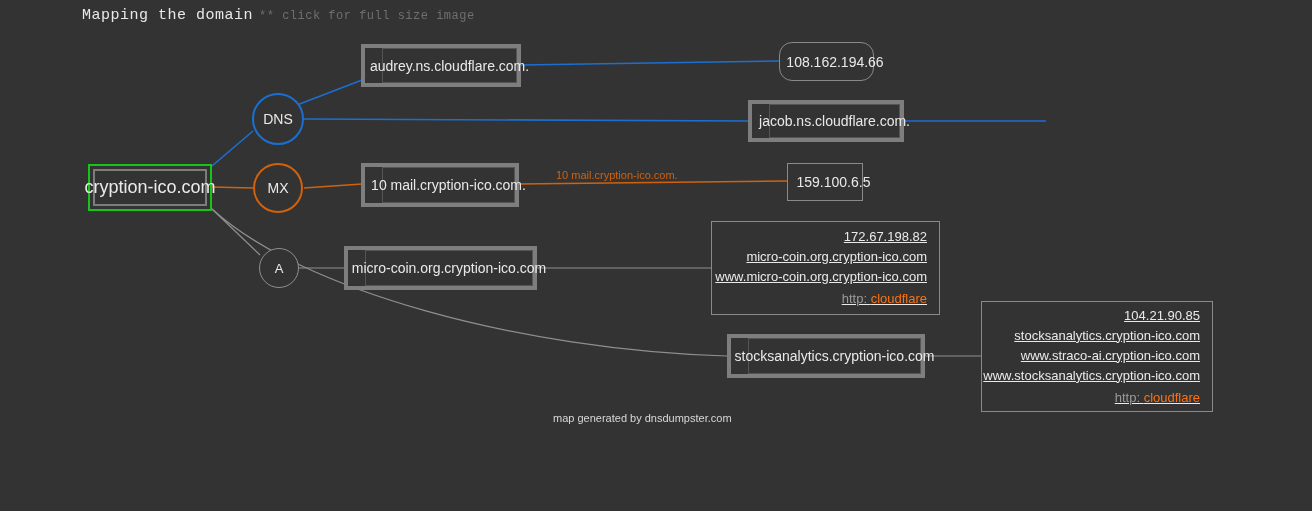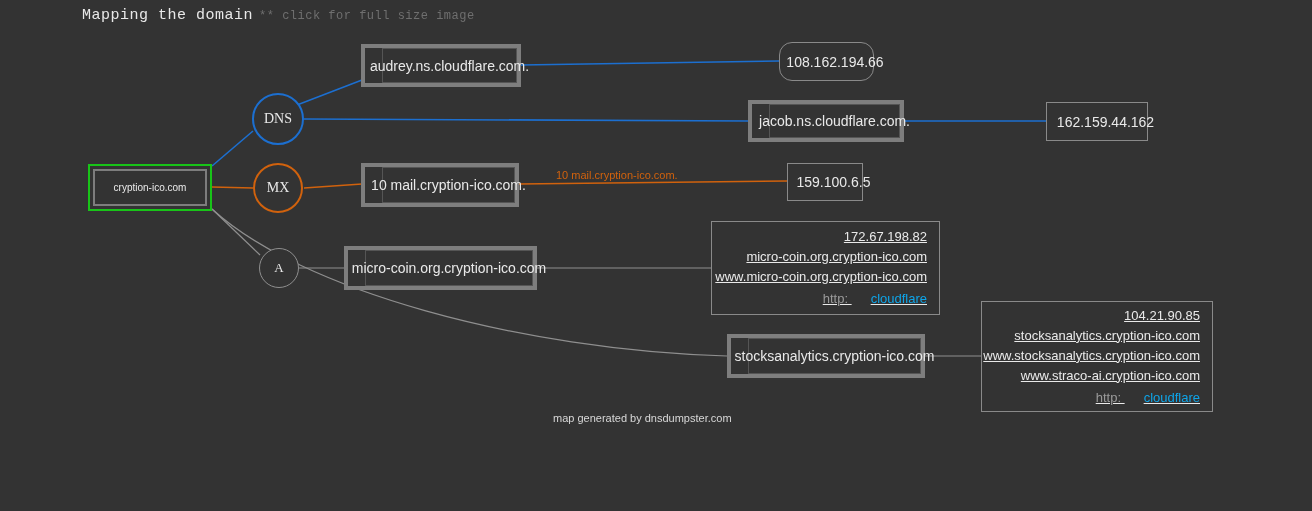--- a/index.html
+++ b/index.html
@@ -63,21 +63,21 @@
     background: #333333;
   }
   .domain-inner {
     width: 100%;
     height: 100%;
     box-sizing: border-box;
     border: 2px solid #7d7d7d;
     display: flex;
     align-items: center;
     justify-content: center;
-    font-size: 10px;
+    font-size: 18px;
     color: #eaeaea;
     background: #333333;
   }
 
   
   .thick-box {
     border: 4px solid #7e7e7e;
     background: #333333;
     font-size: 14px;
   }
@@ -115,36 +115,34 @@
     line-height: 20px;
     white-space: nowrap;
     text-decoration: underline;
   }
   .detail-box .line { text-align: center; }
   .detail-box .http-line {
     color: #9a9a9a;
     margin-top: 2px;
   }
   .detail-box .http-line .provider {
-    color: #0ea5e9;
-    margin-left: 19px;
+    color: #f97316;
   }
 
   
   .circle-node {
     position: absolute;
     box-sizing: border-box;
     border-radius: 50%;
     display: flex;
     align-items: center;
     justify-content: center;
     background: #333333;
     font-size: 14px;
     color: #e9e9e9;
-    font-family: Liberation Serif, serif;
   }
   .circle-dns { border: 2px solid #1c6fd0; }
   .circle-mx  { border: 2px solid #d1620d; }
   .circle-a   { border: 1px solid #8f8f8f; font-size: 13px; }
 
   
   .edge-label {
     position: absolute;
     font-size: 11px;
     color: #d1620d;
@@ -221,23 +219,20 @@
   </div>
 
   <div class="node thin-box" style="left:779px; top:42px; width:95px; height:39px;border-radius:13px;">
     <span>108.162.194.66</span>
   </div>
 
   <div class="node thick-box" style="left:748px; top:100px; width:156px; height:42px;">
     <div class="inner">jacob.ns.cloudflare.com.</div>
   </div>
 
-  <div class="node thin-box" style="left:1046px; top:102px; width:102px; height:39px;">
-    <span>162.159.44.162</span>
-  </div>
 
   <div class="node thick-box" style="left:361px; top:163px; width:158px; height:44px;">
     <div class="inner">10 mail.cryption-ico.com.</div>
   </div>
 
   <div class="edge-label" style="left:556px; top:169px;">10 mail.cryption-ico.com.</div>
 
   <div class="node thin-box" style="left:787px; top:163px; width:76px; height:38px;">
     <span>159.100.6.5</span>
   </div>
@@ -256,22 +251,22 @@
     </div>
   </div>
 
   <div class="node thick-box" style="left:727px; top:334px; width:198px; height:44px;">
     <div class="inner">stocksanalytics.cryption-ico.com</div>
   </div>
 
   <div class="detail-box" style="left:981px; top:301px; width:232px; height:111px;padding-left:7px;">
     <div class="line">104.21.90.85</div>
     <div class="line">stocksanalytics.cryption-ico.com</div>
+    <div class="line">www.straco-ai.cryption-ico.com</div>
     <div class="line">www.stocksanalytics.cryption-ico.com</div>
-    <div class="line">www.straco-ai.cryption-ico.com</div>
     <div class="line http-line">
       <span>http:</span>
       <span class="provider">cloudflare</span>
     </div>
   </div>
 
   <div class="footer">map generated by dnsdumpster.com</div>
 
 </div>
 

